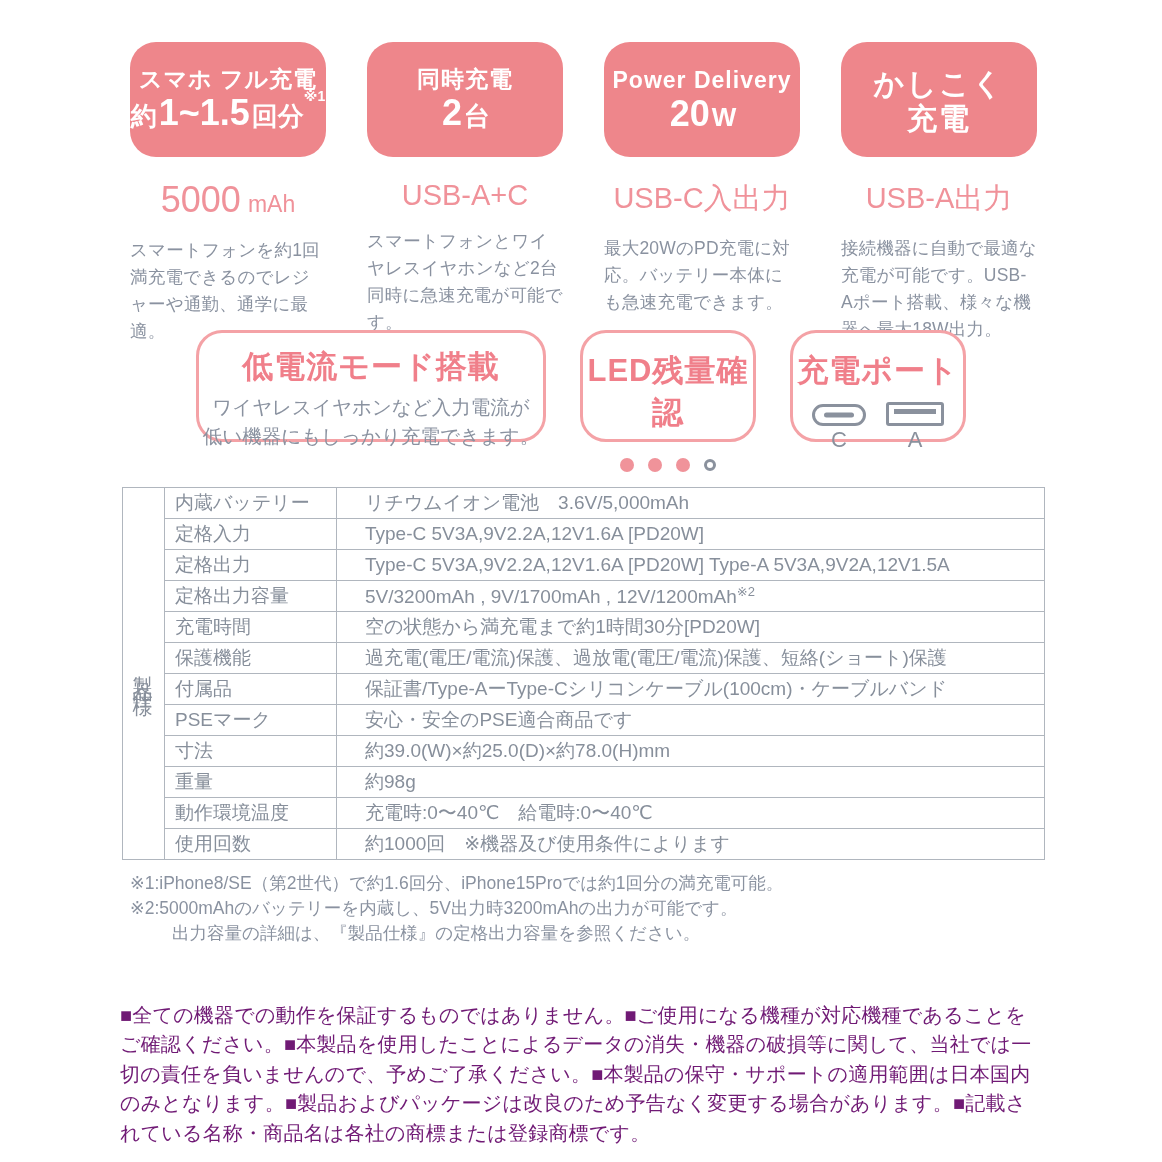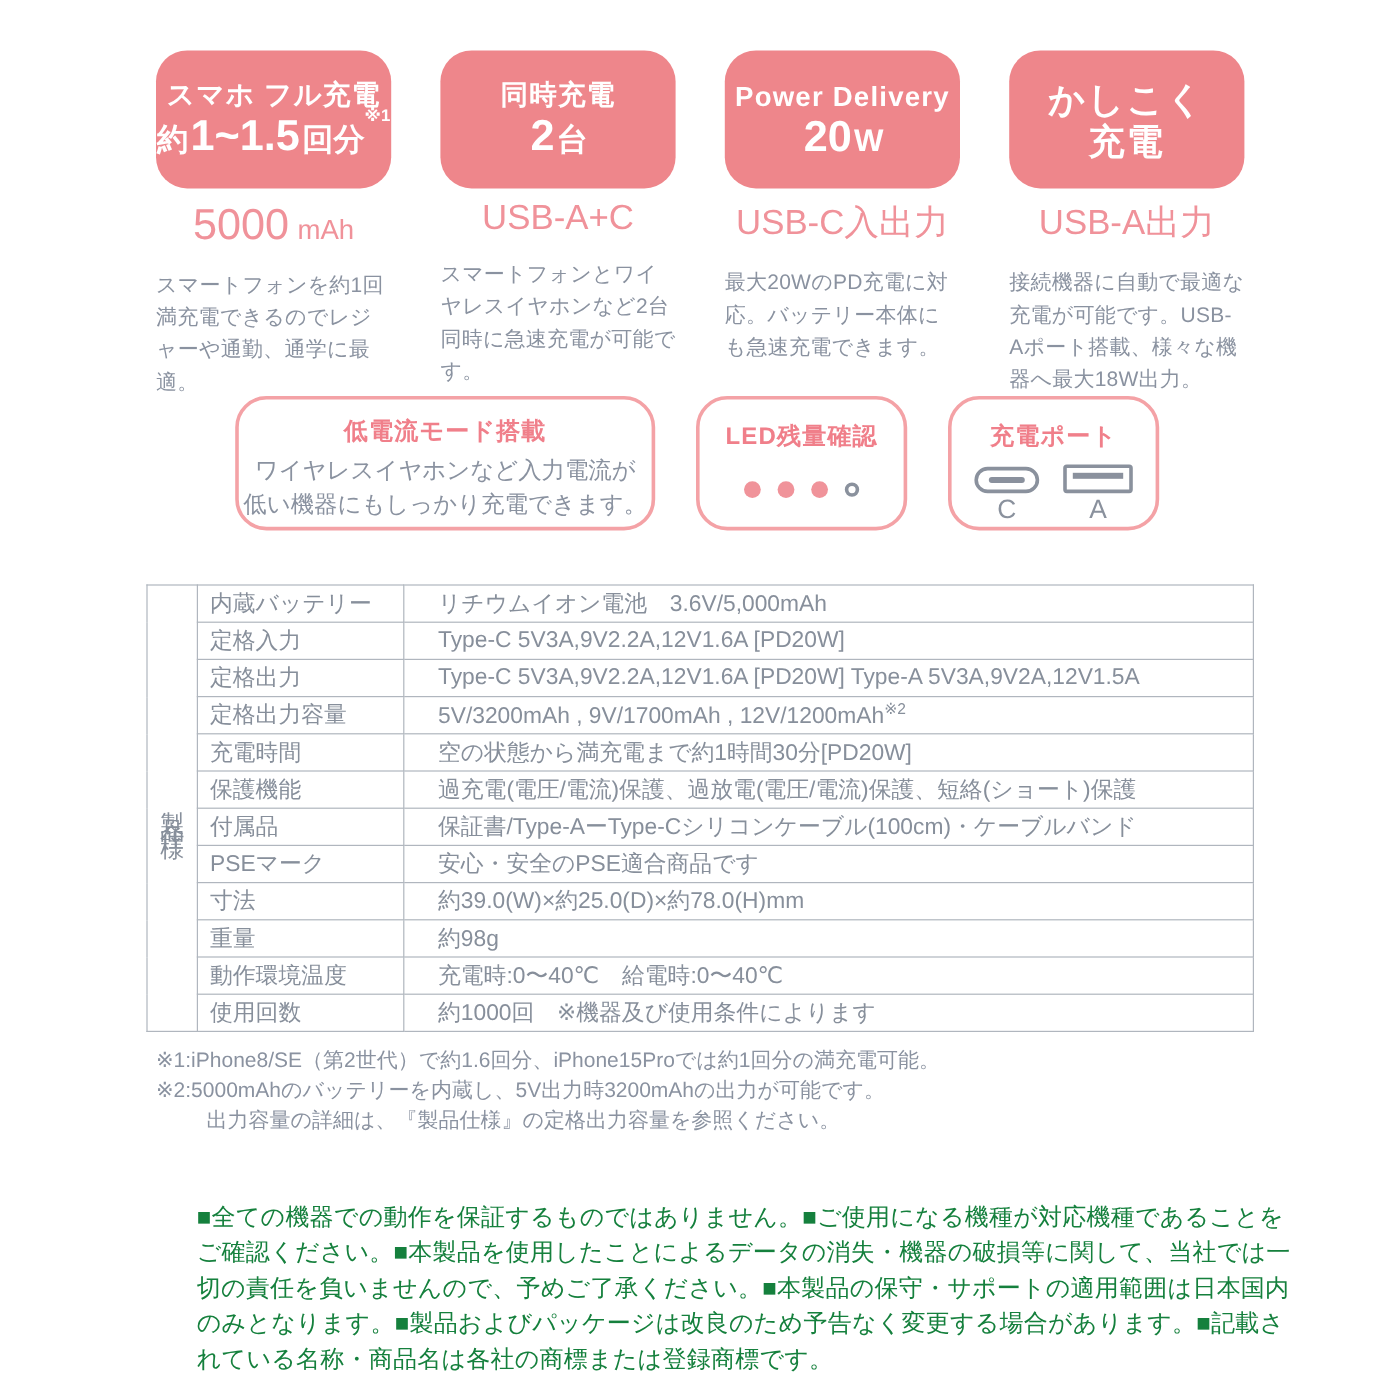--- a/index.html
+++ b/index.html
@@ -11,31 +11,31 @@
   .badge { height:115px; border-radius:26px; background:#ee868b; color:#ffffff;
            display:flex; flex-direction:column; align-items:center; justify-content:center; font-weight:bold; }
   .badge .top { font-size:23px; letter-spacing:1px; line-height:1.25; }
   .badge .main { display:flex; align-items:baseline; margin-top:1px; }
   .badge .prefix, .badge .suffix { font-size:26px; }
   .badge .big { font-size:36px; line-height:1.05; margin:0 2px; }
   .badge .sup { font-size:14px; position:relative; top:-24px; }
   .badge.title-variant .top { font-size:30px; letter-spacing:2px; }
   .badge.title-variant .big { font-size:30px; letter-spacing:2px; }
   .subtitle { margin-top:9px; color:#f0929a; display:flex; align-items:baseline; justify-content:center; gap:7px; }
-  .subtitle .s-big { font-size:29px; }
+  .subtitle .s-big { font-size:29px;margin-top:13px; }
   .subtitle .s-small { font-size:23px; }
   .col.f0 .subtitle .s-big { font-size:36px; }
   .desc { margin-top:16px; font-size:17.5px; line-height:1.55; color:#8a92a0; letter-spacing:0.2px; }
 
   
   .mid { position:absolute; top:330px; left:196px; display:flex; gap:34px; }
   .mid-box { border:3px solid #f4a2a6; border-radius:26px; height:112px; text-align:center; background:#fff; }
   .mid-box.wide { width:350px; padding-top:13px; }
   .mid-box.small { width:176px; padding-top:17px; }
-  .mid-title { color:#f07f8a; font-weight:bold; font-size:20px; letter-spacing:1px; }
+  .mid-title { color:#f07f8a; font-weight:bold; font-size:31px; letter-spacing:1px; }
   .mid-desc { margin-top:5px; color:#8a92a0; font-size:19.5px; line-height:1.5; }
   .leds { display:flex; gap:14px; justify-content:center; align-items:center; margin-top:24px; }
   .dot { width:14px; height:14px; border-radius:50%; background:#f0939a; }
   .dot.empty { width:12px; height:12px; background:transparent; border:3px solid #8a919d; }
   .ports { display:flex; gap:20px; justify-content:center; margin-top:10px; align-items:flex-end; }
   .port-wrap { display:flex; flex-direction:column; align-items:center; gap:3px; }
   .port-c { width:54px; height:22px; border:3px solid #8a919d; border-radius:11px; position:relative; }
   .port-c::after { content:""; position:absolute; left:50%; top:50%; transform:translate(-50%,-50%);
                    width:30px; height:5px; border-radius:3px; background:#8a919d; }
   .port-a { width:58px; height:24px; border:3px solid #8a919d; border-radius:3px; position:relative; }
@@ -48,21 +48,21 @@
   table { border-collapse:collapse;border-radius:28px; }
   td { border:1.8px solid #b0b6be; color:#878f9b; font-size:19px; height:31px; }
   td.vhead { width:38px; text-align:center; writing-mode:vertical-rl; letter-spacing:7px; font-size:20px; padding:0 7px; }
   td.lbl { width:172px; padding:2px 10px; }
   td.val { width:708px; padding:2px 28px; }
   .sup2 { font-size:13px; vertical-align:super; }
 
   
   .footnotes { position:absolute; top:871px; left:130px; color:#8a92a0; font-size:17.5px; line-height:1.42; }
   .fn-indent { padding-left:42px; }
-  .disclaimer { position:absolute; top:1001px; left:120px; width:924px; color:#15803d; font-size:20px; line-height:1.47; letter-spacing:0.2px;margin-left:44px; }
+  .disclaimer { position:absolute; top:1001px; left:120px; width:924px; color:#701a75; font-size:20px; line-height:1.47; letter-spacing:0.2px; }
 </style>
 </head>
 <body>
 
 <div class="page">
 
   <div class="features">
 
     <div class="col f0">
       <div class="badge">

